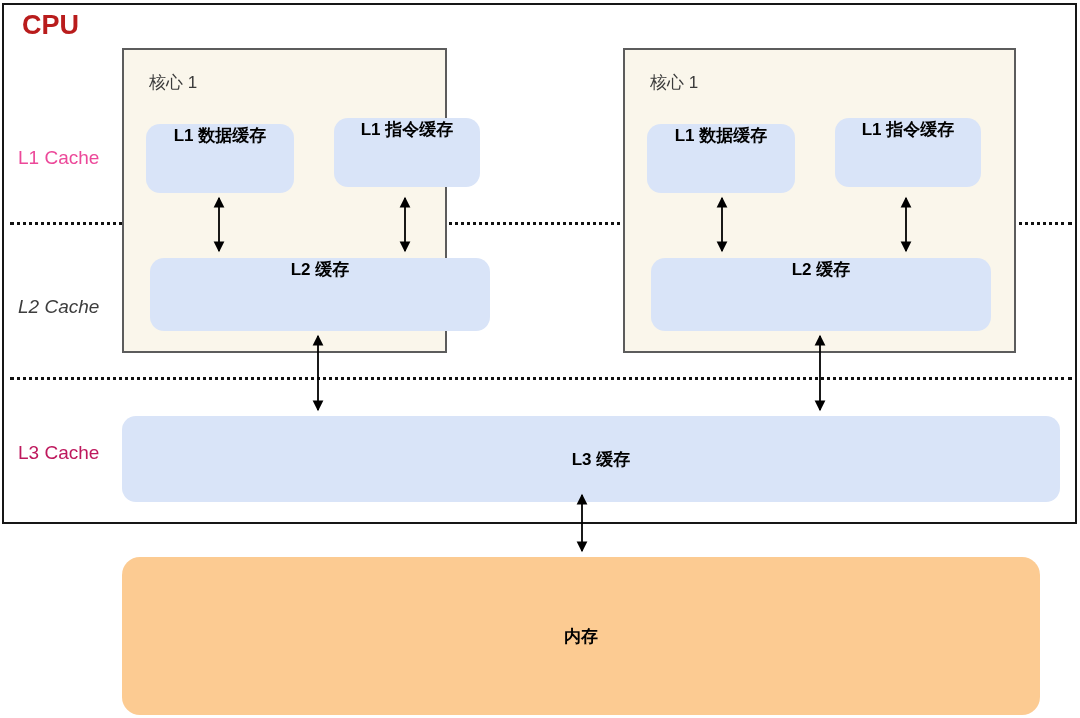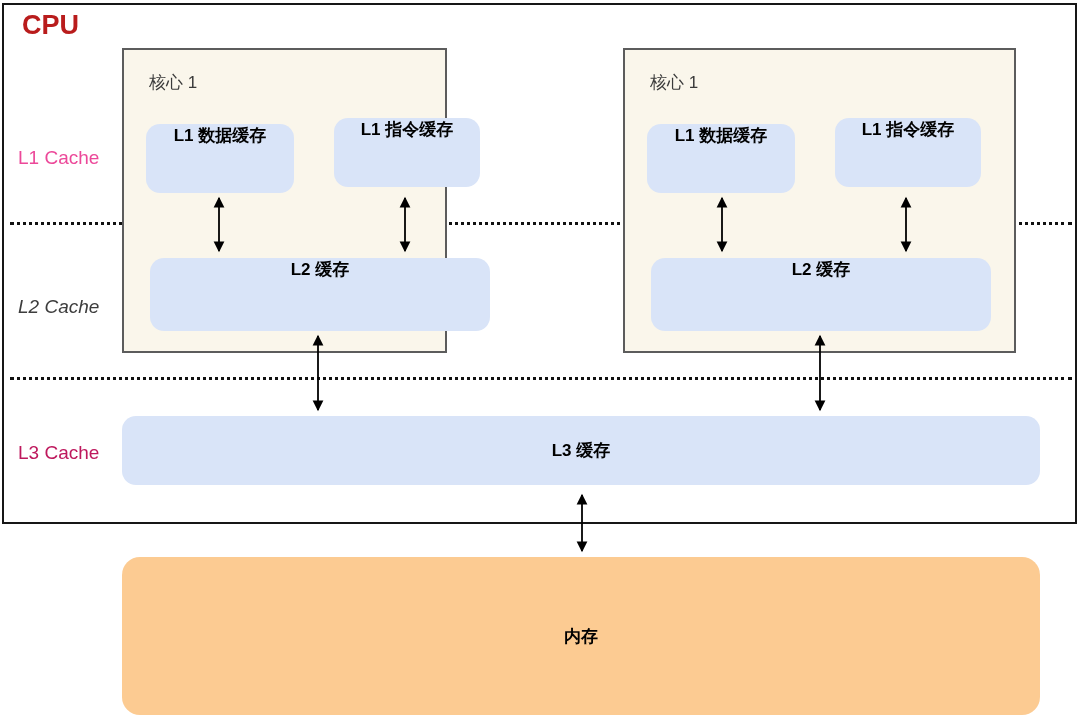--- a/index.html
+++ b/index.html
@@ -66,29 +66,30 @@
     font-weight: bold;
     color: #000000;
   }
   .chip-l1d { left: 22px; top: 74px; width: 148px; height: 69px; }
   .chip-l1i { left: 210px; top: 68px; width: 146px; height: 69px; }
   .chip-l2  { left: 26px; top: 208px; width: 340px; height: 73px; }
 
   .l3-box {
     position: absolute;
     left: 122px; top: 416px;
-    width: 918px; height: 69px;
+    width: 918px; height: 86px;
     background: #d9e4f8;
     border-radius: 14px;
     display: flex;
     align-items: center;
     justify-content: center;
     font-size: 17px;
     font-weight: bold;
     color: #000000;
+    padding-left: 20px;
   }
   .memory-box {
     position: absolute;
     left: 122px; top: 557px;
     width: 918px; height: 158px;
     background: #fccb92;
     border-radius: 18px;
     display: flex;
     align-items: center;
     justify-content: center;

